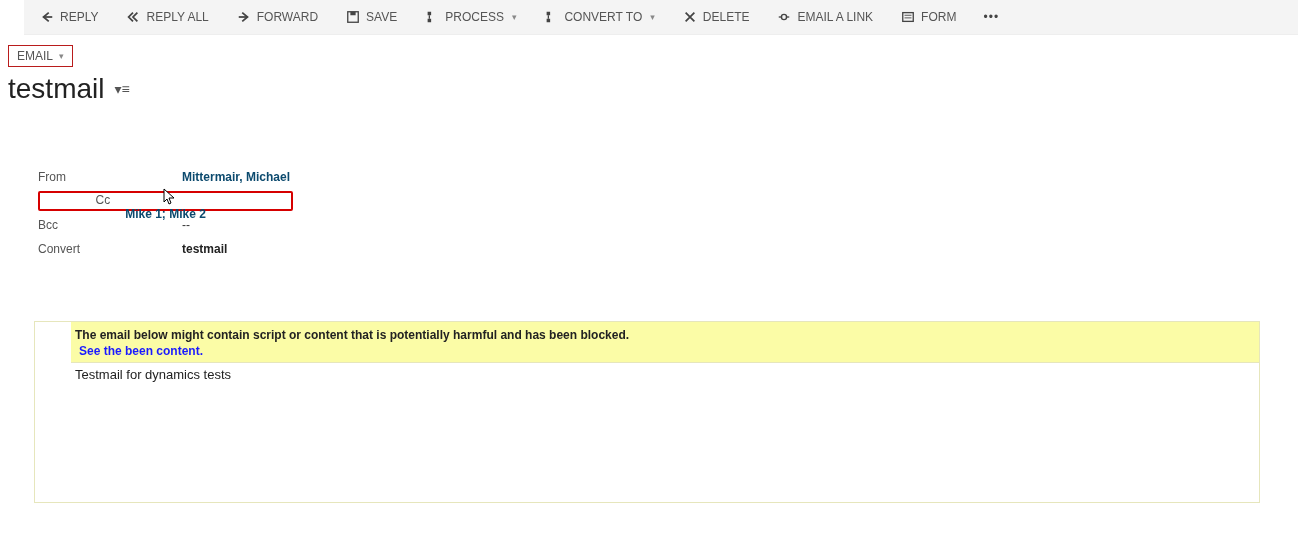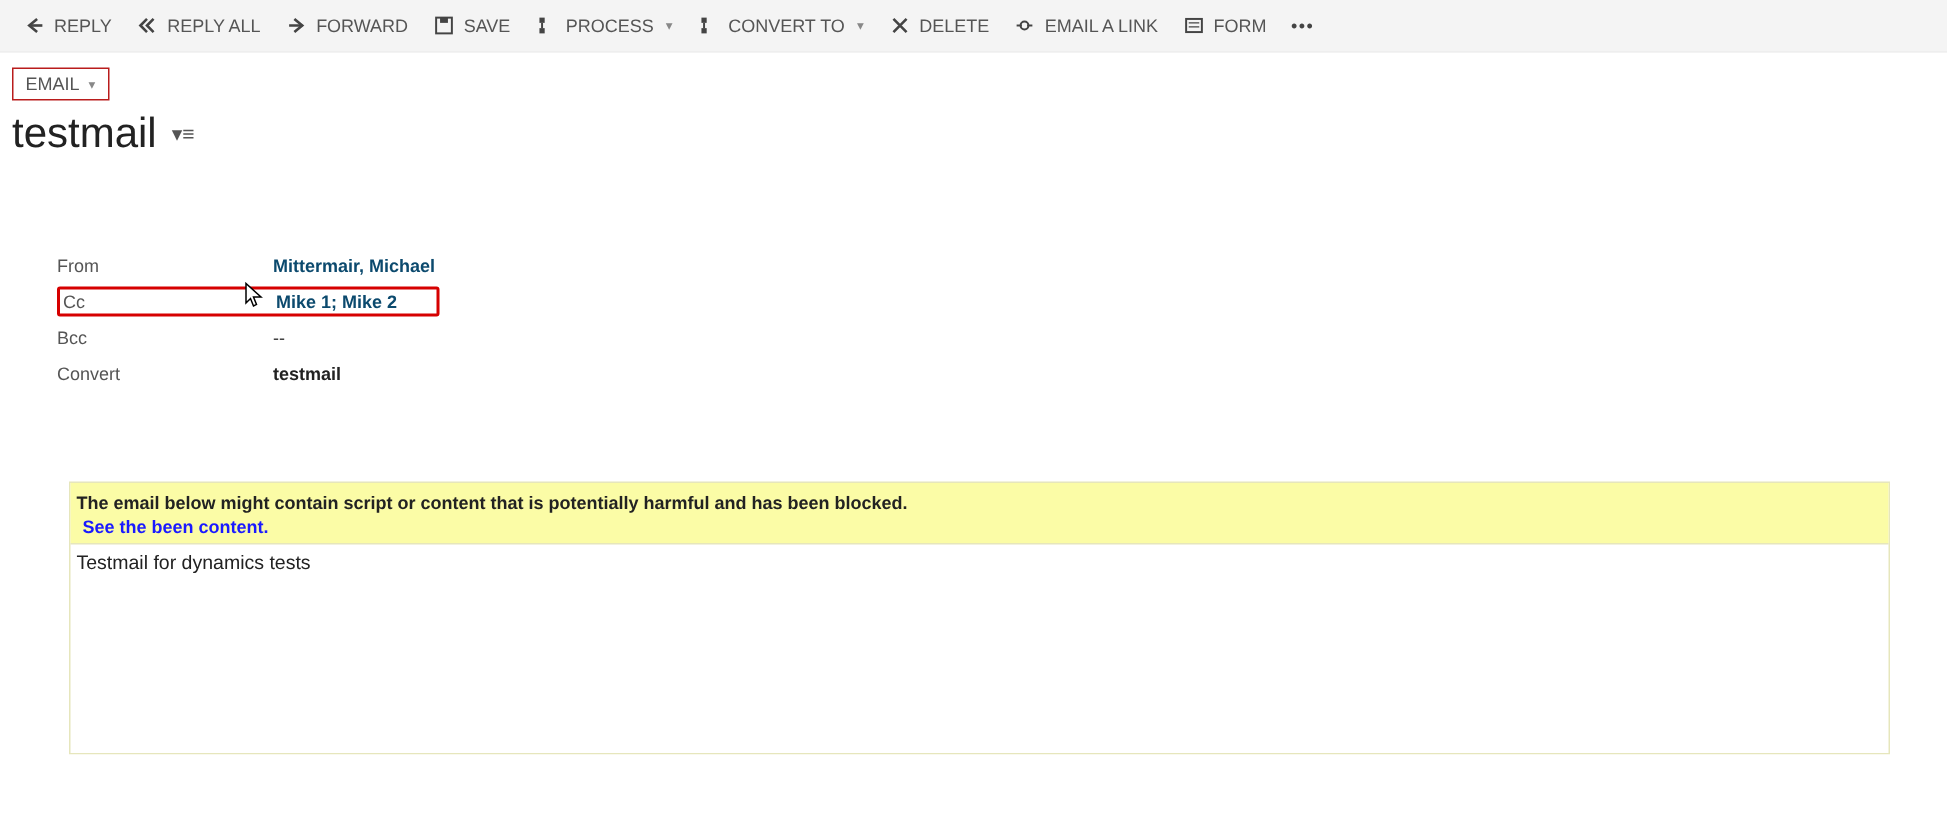--- a/index.html
+++ b/index.html
@@ -10,21 +10,22 @@
     color: #333;
     background: #fff;
     width: 1298px;
   }
   .toolbar {
     background: #f4f4f4;
     border-bottom: 1px solid #eee;
     display: flex;
     align-items: center;
     padding: 6px 8px;
-    gap: 1px;
+    gap: 12px;
+    margin-left: 24px;
   }
   .tb-btn {
     display: flex;
     align-items: center;
     gap: 6px;
     padding: 4px 8px;
     color: #555;
     text-transform: uppercase;
     font-size: 12px;
     cursor: pointer;
@@ -38,24 +39,24 @@
     text-transform: uppercase; cursor:pointer;
   }
   .title-row { display:flex; align-items:center; gap:10px; margin-top:6px; }
   .page-title { font-size:28px; font-weight:300; color:#222; }
   .fields { margin: 60px 0 0 30px; }
   .field-row { display:flex; align-items:center; height:24px; }
   .field-label { width:144px; color:#555; font-size:12px; }
   .field-value { font-size:12px; }
   .link { color:#0c4a6e; font-weight:600; cursor:pointer; }
   .strong { font-weight:600; color:#222; }
-  .cc-highlight { border:2px solid #d60000; border-radius:2px; display:flex; align-items:center; width:255px; height:20px; box-sizing:border-box; }
+  .cc-highlight { border:2px solid #d60000; border-radius:2px; display:flex; align-items:center; width:255px; height:20px; box-sizing:border-box;flex-direction:column; }
   .cc-highlight .field-label { padding-left:2px; width:142px; }
   .cursor-img { position:absolute; left:163px; top:188px; pointer-events:none; }
-  .body-wrap { margin:60px 30px 0 38px; border:1px solid #e6e6bc; }
+  .body-wrap { margin:60px 30px 0 26px; border:1px solid #e6e6bc;padding-left:36px; }
   .warning-bar { background:#fbfca6; padding:6px 4px 4px 4px; }
   .warning-text { font-weight:700; color:#222; font-size:12px; }
   .full-link { color:#1a1aff; font-weight:700; font-size:12px; cursor:pointer; display:inline-block; margin-top:2px; margin-left:4px;}
   .body-text { padding:4px 4px 120px 4px; font-size:13px; color:#222; border-top:1px solid #e6e6bc; }
   .equiv-icon { font-size:14px; color:#555; }
 </style>
 </head>
 <body>
 
 <div class="toolbar">

